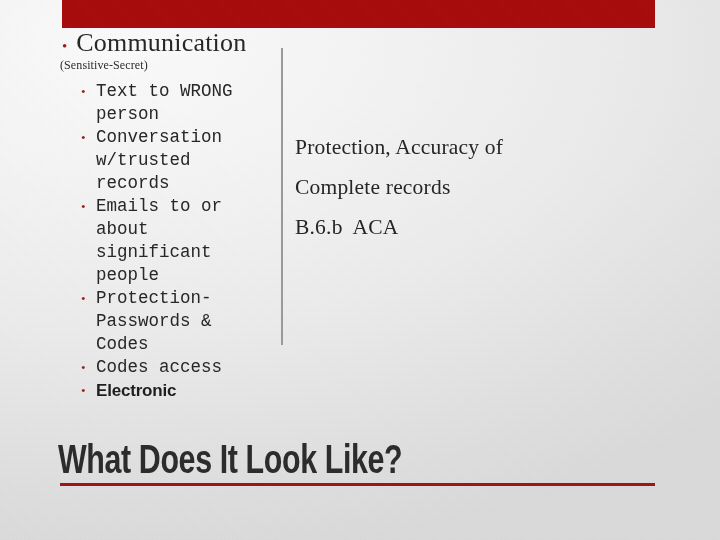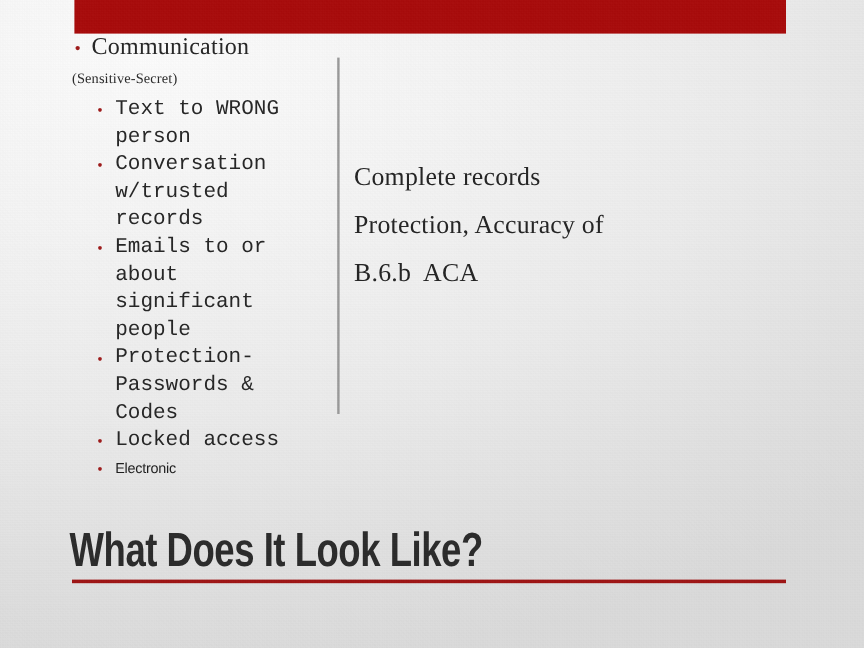--- a/index.html
+++ b/index.html
@@ -61,21 +61,21 @@
     white-space: nowrap;
   }
   #level1-row .bullet {
     color: #9e1a1a;
     font-size: 15px;
     line-height: 1;
     margin-right: 9px;
   }
   #level1-row .l1-text {
     font-family: "Liberation Serif", serif;
-    font-size: 20px;
+    font-size: 26px;
     color: #262626;
     letter-spacing: 0.2px;
   }
 
   
   #subnote {
     position: absolute;
     left: 60px;
     top: 58px;
     font-family: "Liberation Serif", serif;
@@ -106,22 +106,22 @@
   }
   .sub-item .sub-text {
     font-family: Liberation Mono, monospace;
     font-size: 17.5px;
     line-height: 23px;
     color: #262626;
     flex: 1 1 auto;
   }
   .sub-item.sans .sub-text {
     font-family: "Liberation Sans", sans-serif;
-    font-weight: normal;
-    font-size: 12px;
+    font-weight: bold;
+    font-size: 17px;
     letter-spacing: -0.2px;
     color: #1d1d1d;
   }
 
   
   #divider {
     position: absolute;
     left: 281px;
     top: 48px;
     width: 2px;
@@ -204,35 +204,35 @@
         <span class="sub-text">Emails to or about significant people</span>
       </div>
 
       <div class="sub-item">
         <span class="bullet">•</span>
         <span class="sub-text">Protection-Passwords &amp; Codes</span>
       </div>
 
       <div class="sub-item">
         <span class="bullet">•</span>
-        <span class="sub-text">Locked access</span>
+        <span class="sub-text">Codes access</span>
       </div>
 
       <div class="sub-item sans">
         <span class="bullet">•</span>
         <span class="sub-text">Electronic</span>
       </div>
 
     </div>
 
     <div id="divider"></div>
 
     <div id="right-col">
+      <div class="rc-line">Protection, Accuracy of</div>
       <div class="rc-line">Complete records</div>
-      <div class="rc-line">Protection, Accuracy of</div>
       <div class="rc-line">B.6.b  ACA</div>
     </div>
 
   </div>
 
   <div id="slide-title">What Does It Look Like?</div>
   <div id="title-rule"></div>
 
   <div id="noise"></div>
 

